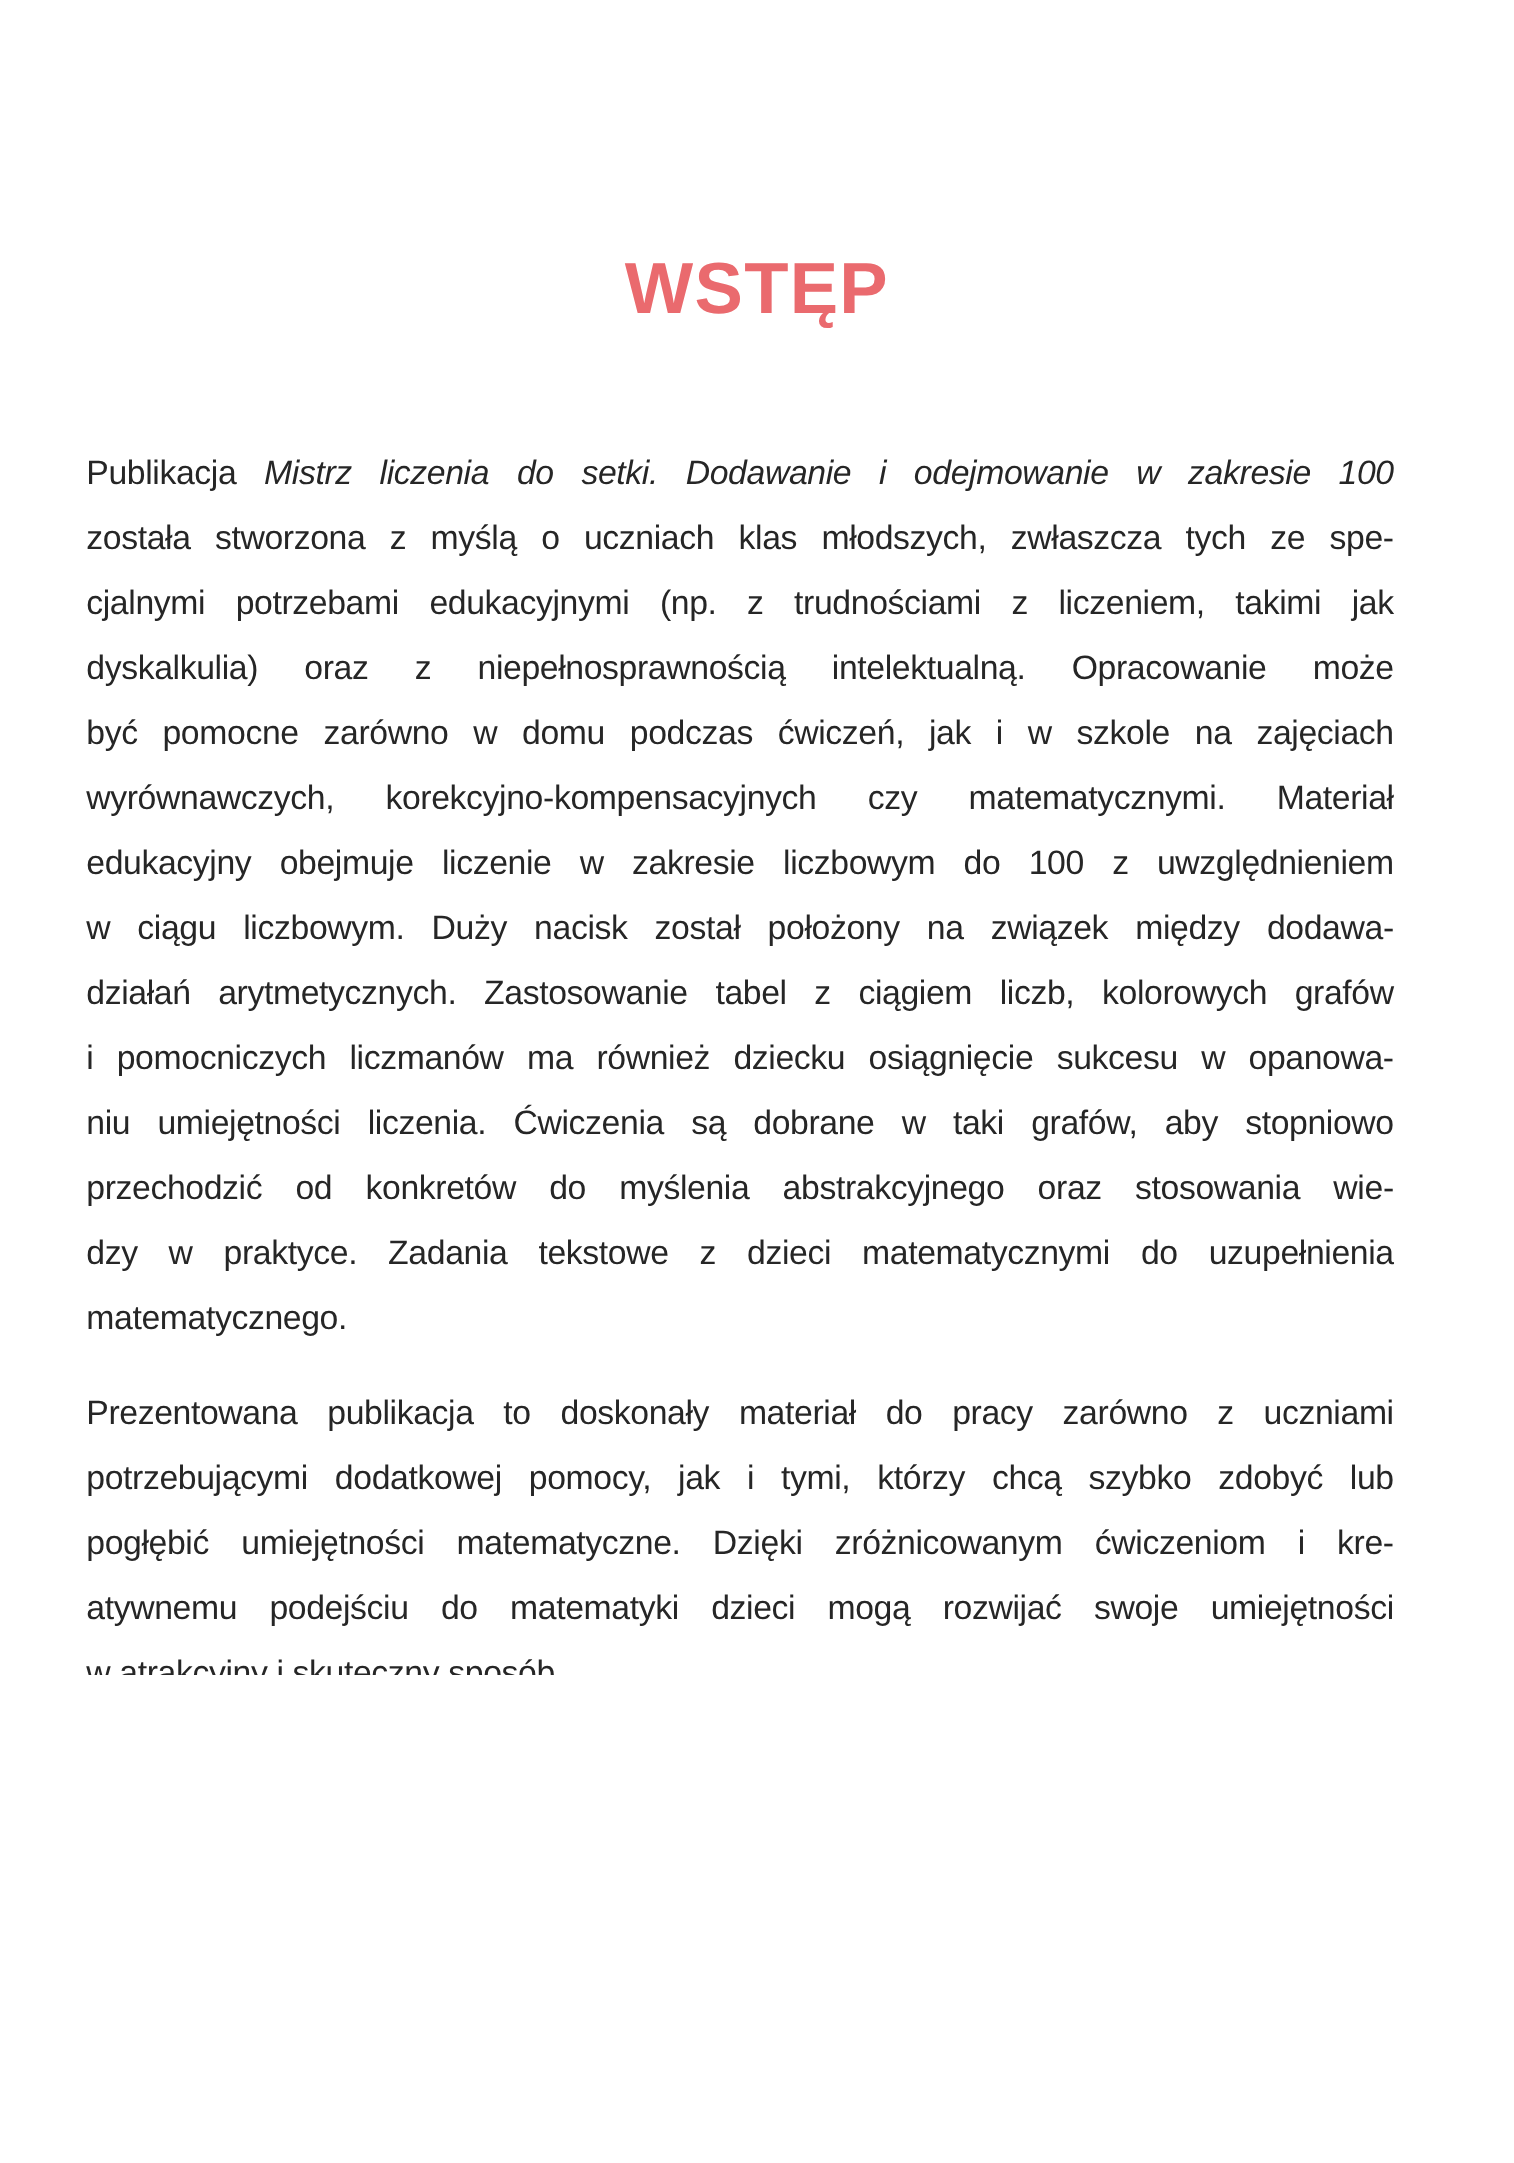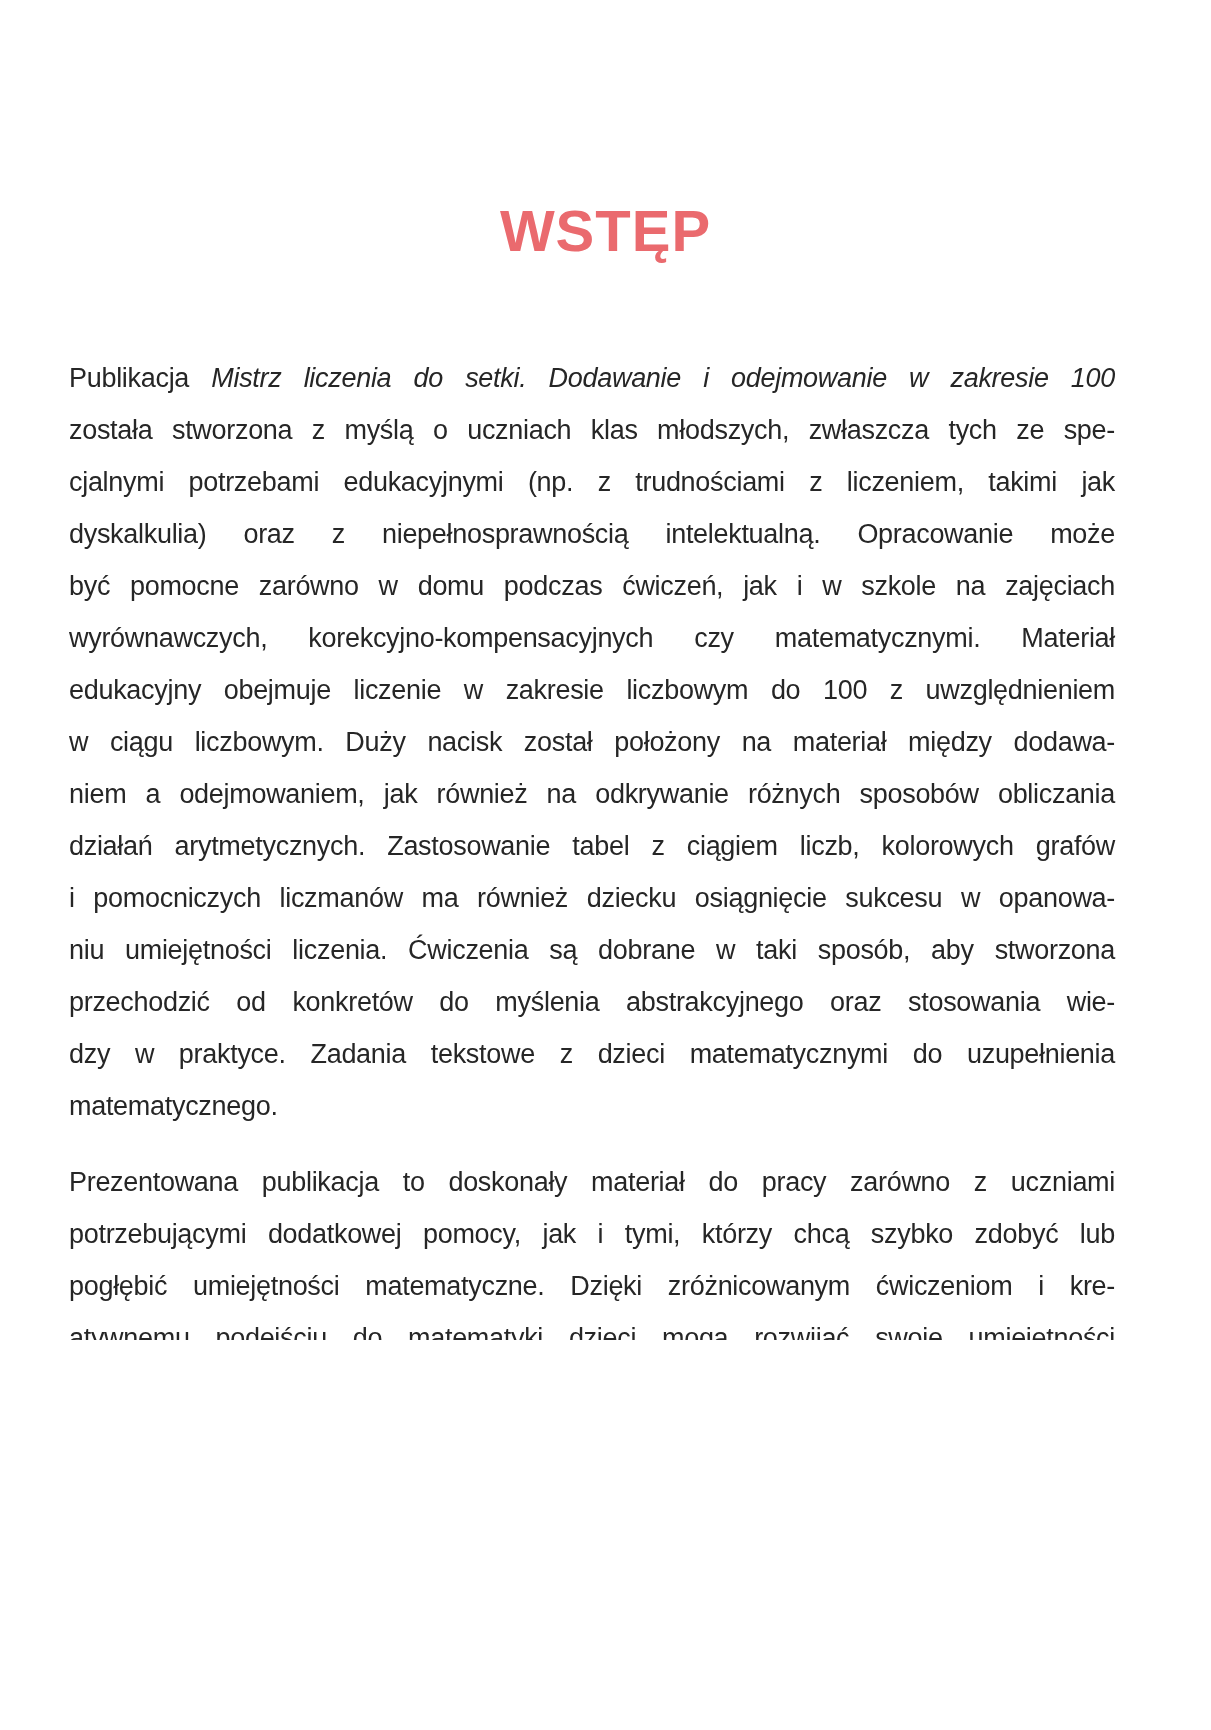--- a/index.html
+++ b/index.html
@@ -64,25 +64,24 @@
 
   <div class="body-text" id="paragraphs">
       <div class="paragraph">
         <div class="line"><span>Publikacja </span><em>Mistrz liczenia do setki. Dodawanie i odejmowanie w zakresie 100</em></div>
         <div class="line"><span>została stworzona z myślą o uczniach klas młodszych, zwłaszcza tych ze spe-</span></div>
         <div class="line"><span>cjalnymi potrzebami edukacyjnymi (np. z trudnościami z liczeniem, takimi jak</span></div>
         <div class="line"><span>dyskalkulia) oraz z niepełnosprawnością intelektualną. Opracowanie może</span></div>
         <div class="line"><span>być pomocne zarówno w domu podczas ćwiczeń, jak i w szkole na zajęciach</span></div>
         <div class="line"><span>wyrównawczych, korekcyjno-kompensacyjnych czy matematycznymi. Materiał</span></div>
         <div class="line"><span>edukacyjny obejmuje liczenie w zakresie liczbowym do 100 z uwzględnieniem</span></div>
-        <div class="line"><span>w ciągu liczbowym. Duży nacisk został położony na materiał między dodawa-</span></div>
-        <div class="line"><span>niem a odejmowaniem, jak również na odkrywanie różnych sposobów obliczania</span></div>
+        <div class="line"><span>w ciągu liczbowym. Duży nacisk został położony na związek między dodawa-</span></div>
         <div class="line"><span>działań arytmetycznych. Zastosowanie tabel z ciągiem liczb, kolorowych grafów</span></div>
         <div class="line"><span>i pomocniczych liczmanów ma również dziecku osiągnięcie sukcesu w opanowa-</span></div>
-        <div class="line"><span>niu umiejętności liczenia. Ćwiczenia są dobrane w taki sposób, aby stworzona</span></div>
+        <div class="line"><span>niu umiejętności liczenia. Ćwiczenia są dobrane w taki grafów, aby stopniowo</span></div>
         <div class="line"><span>przechodzić od konkretów do myślenia abstrakcyjnego oraz stosowania wie-</span></div>
         <div class="line"><span>dzy w praktyce. Zadania tekstowe z dzieci matematycznymi do uzupełnienia</span></div>
         <div class="line last"><span>matematycznego.</span></div>
       </div>
       <div class="paragraph">
         <div class="line"><span>Prezentowana publikacja to doskonały materiał do pracy zarówno z uczniami</span></div>
         <div class="line"><span>potrzebującymi dodatkowej pomocy, jak i tymi, którzy chcą szybko zdobyć lub</span></div>
         <div class="line"><span>pogłębić umiejętności matematyczne. Dzięki zróżnicowanym ćwiczeniom i kre-</span></div>
         <div class="line"><span>atywnemu podejściu do matematyki dzieci mogą rozwijać swoje umiejętności</span></div>
         <div class="line last"><span>w atrakcyjny i skuteczny sposób.</span></div>

